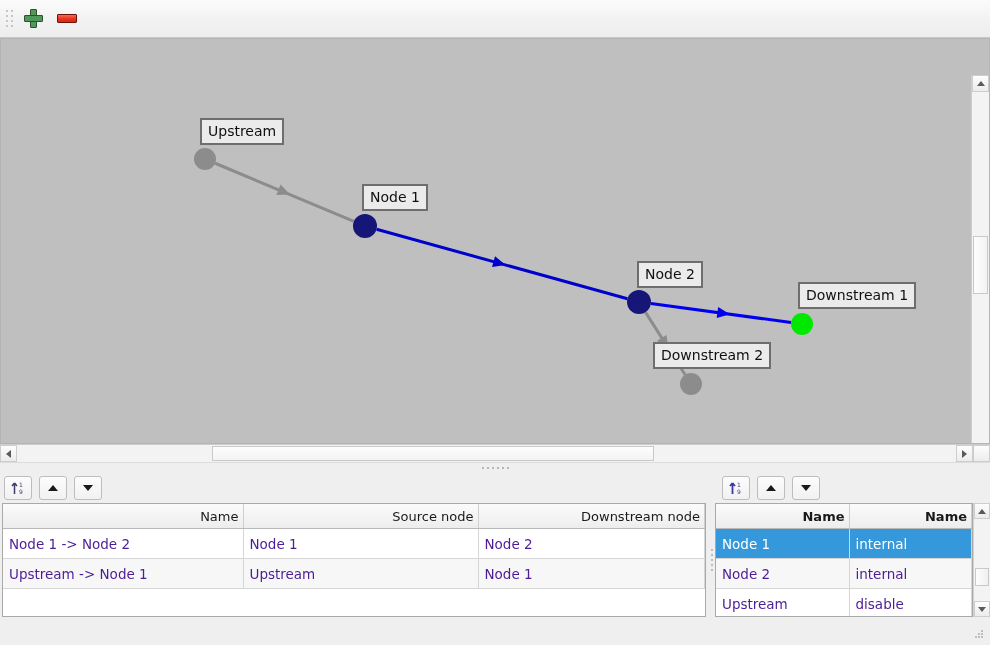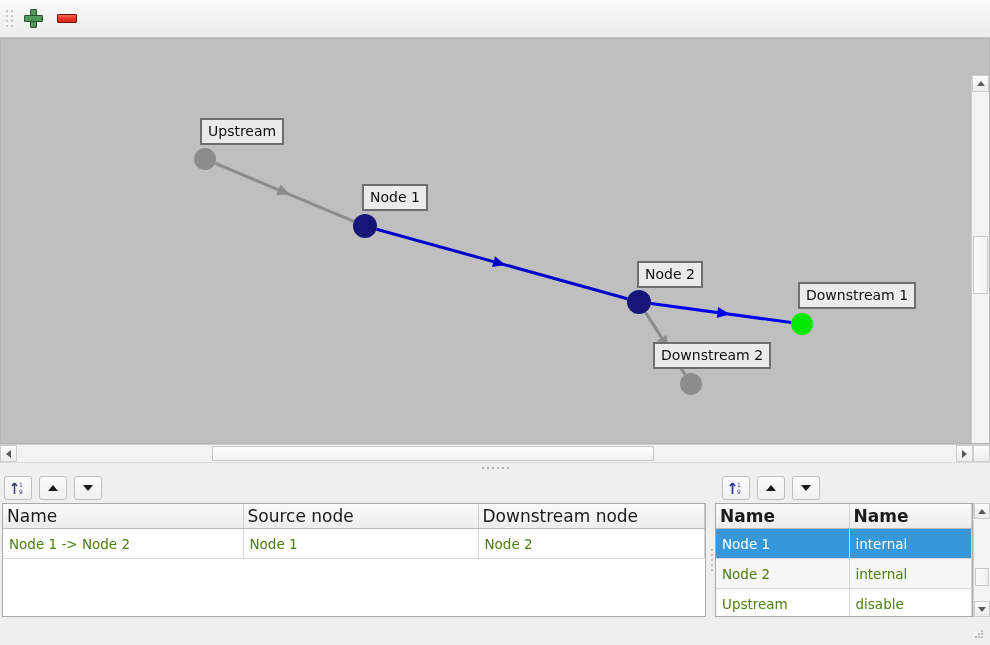--- a/index.html
+++ b/index.html
@@ -134,28 +134,28 @@
   .table-box {
     flex: 1 1 auto; background: #ffffff;
     border: 1px solid #a9a9a9; margin: 0 2px 0 2px;
     display: flex; flex-direction: column; overflow: hidden; min-height: 0;
   }
   table { border-collapse: collapse; width: 100%; table-layout: fixed; }
   thead th {
     background: linear-gradient(to bottom,#fbfbfb,#ededed);
     border-right: 1px solid #cfcfcf;
     border-bottom: 1px solid #b9b9b9;
-    font-size: 17px; font-weight: normal; color: #1a1a1a;
-    height: 24px; padding: 0 4px; text-align: left;
+    font-size: 13px; font-weight: normal; color: #1a1a1a;
+    height: 24px; padding: 0 4px; text-align: right;
   }
   .pane-right thead th { font-weight: bold; }
   tbody td {
     border-right: 1px solid #d6d6d6;
     border-bottom: 1px solid #d6d6d6;
-    font-size: 13.5px; color: #4d7c0f;
+    font-size: 13.5px; color: #4c1d95;
     height: 29px; padding: 0 6px; text-align: left;
     white-space: nowrap; overflow: hidden; text-overflow: ellipsis;
     background: #ffffff;
   }
   tbody tr.alt td { background: #f7f7f7; }
   tbody tr.sel td { background: #3498db; color: #ffffff; }
 
   .rt-wrap { display: flex; flex-direction: row; flex: 1 1 auto; min-height: 0; }
   .rt-grip {
     width: 7px; background: #efefef; display: flex; align-items: center; justify-content: center; flex: 0 0 auto;
@@ -297,20 +297,25 @@
               <th>Name</th>
               <th>Source node</th>
               <th>Downstream node</th>
             </tr>
           </thead>
           <tbody id="edges-tbody">
               <tr>
                 <td>Node 1 -&gt; Node 2</td>
                 <td>Node 1</td>
                 <td>Node 2</td>
+              </tr>
+              <tr class="alt">
+                <td>Upstream -&gt; Node 1</td>
+                <td>Upstream</td>
+                <td>Node 1</td>
               </tr>
             </tbody>
         </table>
       </div>
     </div>
 
     <div class="pane pane-right">
       <div class="btnbar" style="padding-left:14px">
         <div class="tool-btn">
           <span class="sort-ico">

